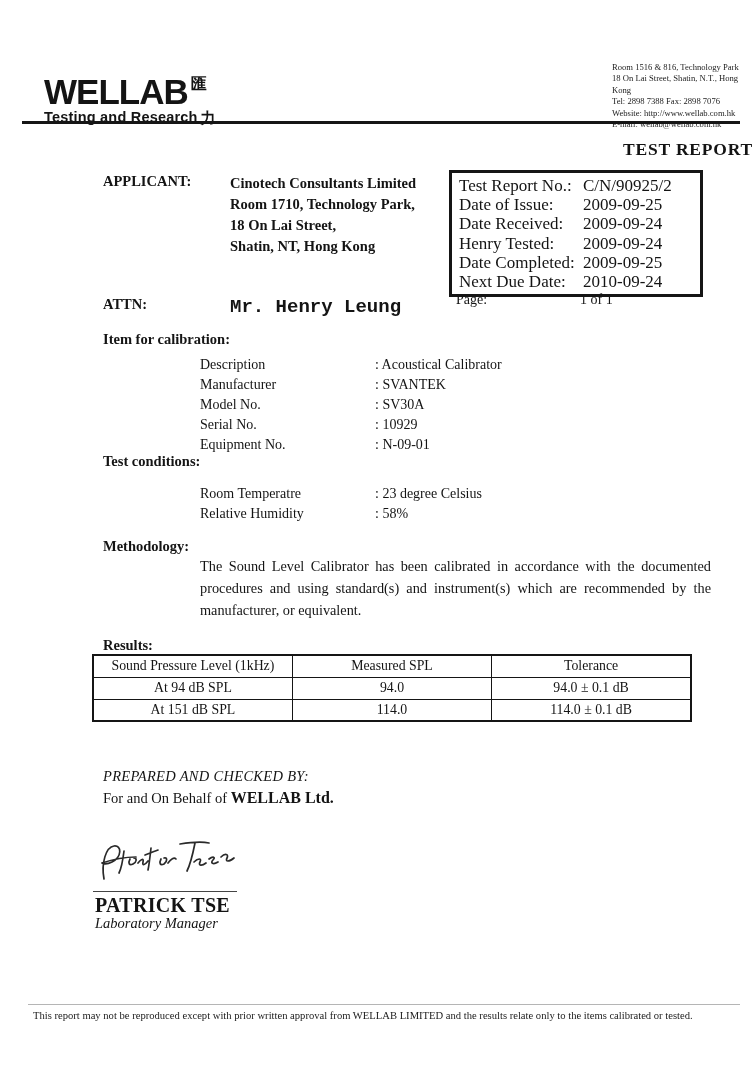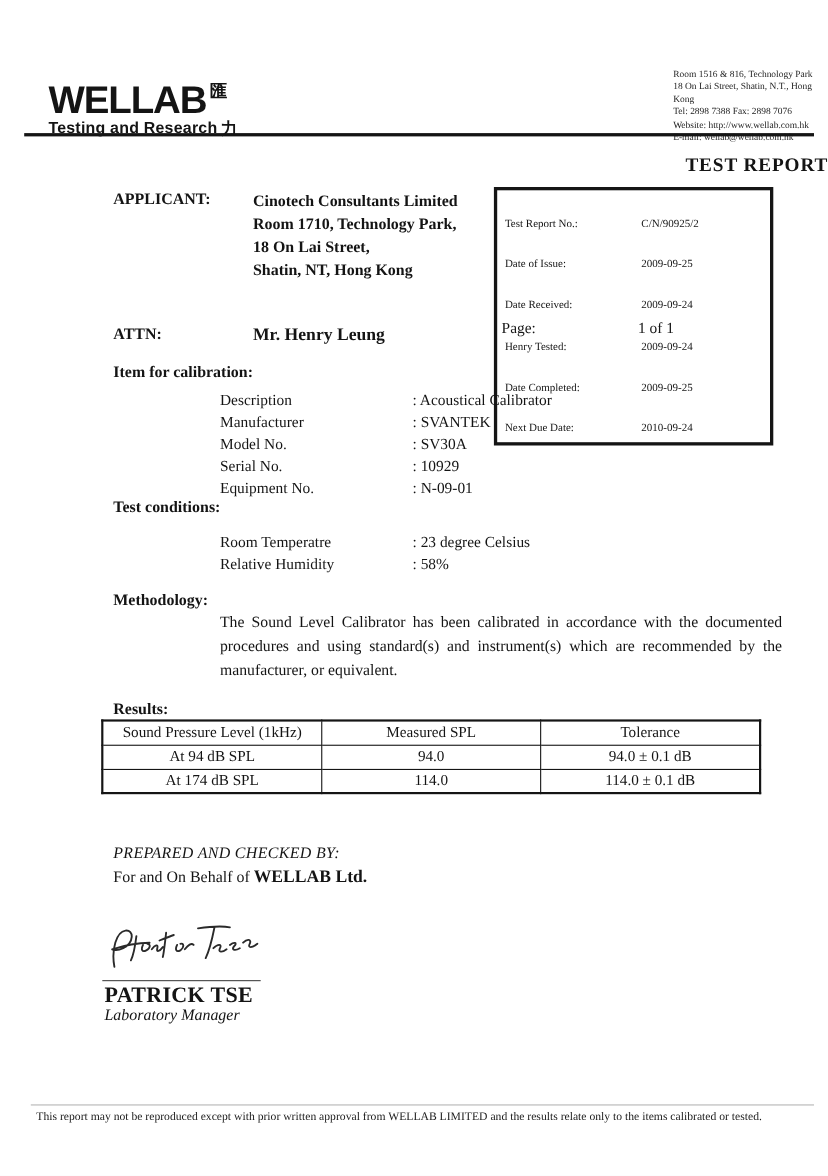--- a/index.html
+++ b/index.html
@@ -29,29 +29,29 @@
 
   
   .report-title { position:absolute; left:0; top:139px; width:100%; text-align:right; font-weight:bold; font-size:17.5px; letter-spacing:0.8px; }
 
   
   .applicant-label { position:absolute; left:103px; top:173px; font-weight:bold; font-size:14.5px; }
   .applicant-block { position:absolute; left:230px; top:173px; font-weight:bold; font-size:14.5px; line-height:21px; }
 
   
   .info-box { position:absolute; left:449px; top:170px; width:254px; border:3px solid #151515; padding:3px 4px 3px 7px; }
-  .info-row { display:flex; font-size:10px; line-height:19.2px;margin-top:18px; }
+  .info-row { display:flex; font-size:17px; line-height:19.2px; }
   .info-label { width:124px; flex:0 0 124px; }
   .info-value { flex:1; }
   .page-row { position:absolute; left:456px; top:292px; display:flex; font-size:14px; }
   .page-label { width:124px; flex:0 0 124px; }
 
   
   .attn-label { position:absolute; left:103px; top:296px; font-weight:bold; font-size:14.5px; }
-  .attn-value { position:absolute; left:230px; top:296px; font-weight:bold; font-size:16px; }
+  .attn-value { position:absolute; left:230px; top:296px; font-weight:bold; font-size:19px;font-family:Liberation Mono, monospace; }
 
   
   .sec-heading { position:absolute; left:103px; font-weight:bold; font-size:14.5px; }
   .kv-list { position:absolute; left:200px; font-size:14px; line-height:20px; }
   .kv-row { display:flex; }
   .kv-label { width:175px; flex:0 0 175px; }
 
   .methodology-text { position:absolute; left:200px; top:556px; width:511px; font-size:14.3px; line-height:21.8px; text-align:justify; }
 
   
@@ -192,21 +192,21 @@
       <th>Sound Pressure Level (1kHz)</th>
       <th>Measured SPL</th>
       <th>Tolerance</th>
     </tr>
     <tr>
       <td>At 94 dB SPL</td>
       <td>94.0</td>
       <td>94.0 ± 0.1 dB</td>
     </tr>
     <tr>
-      <td>At 174 dB SPL</td>
+      <td>At 151 dB SPL</td>
       <td>114.0</td>
       <td>114.0 ± 0.1 dB</td>
     </tr>
   </tbody>
     </table>
 
   <div class="prepared-line">PREPARED AND CHECKED BY:</div>
   <div class="behalf-line">
     <span>For and On Behalf of </span><span class="behalf-company">WELLAB Ltd.</span>
   </div>

